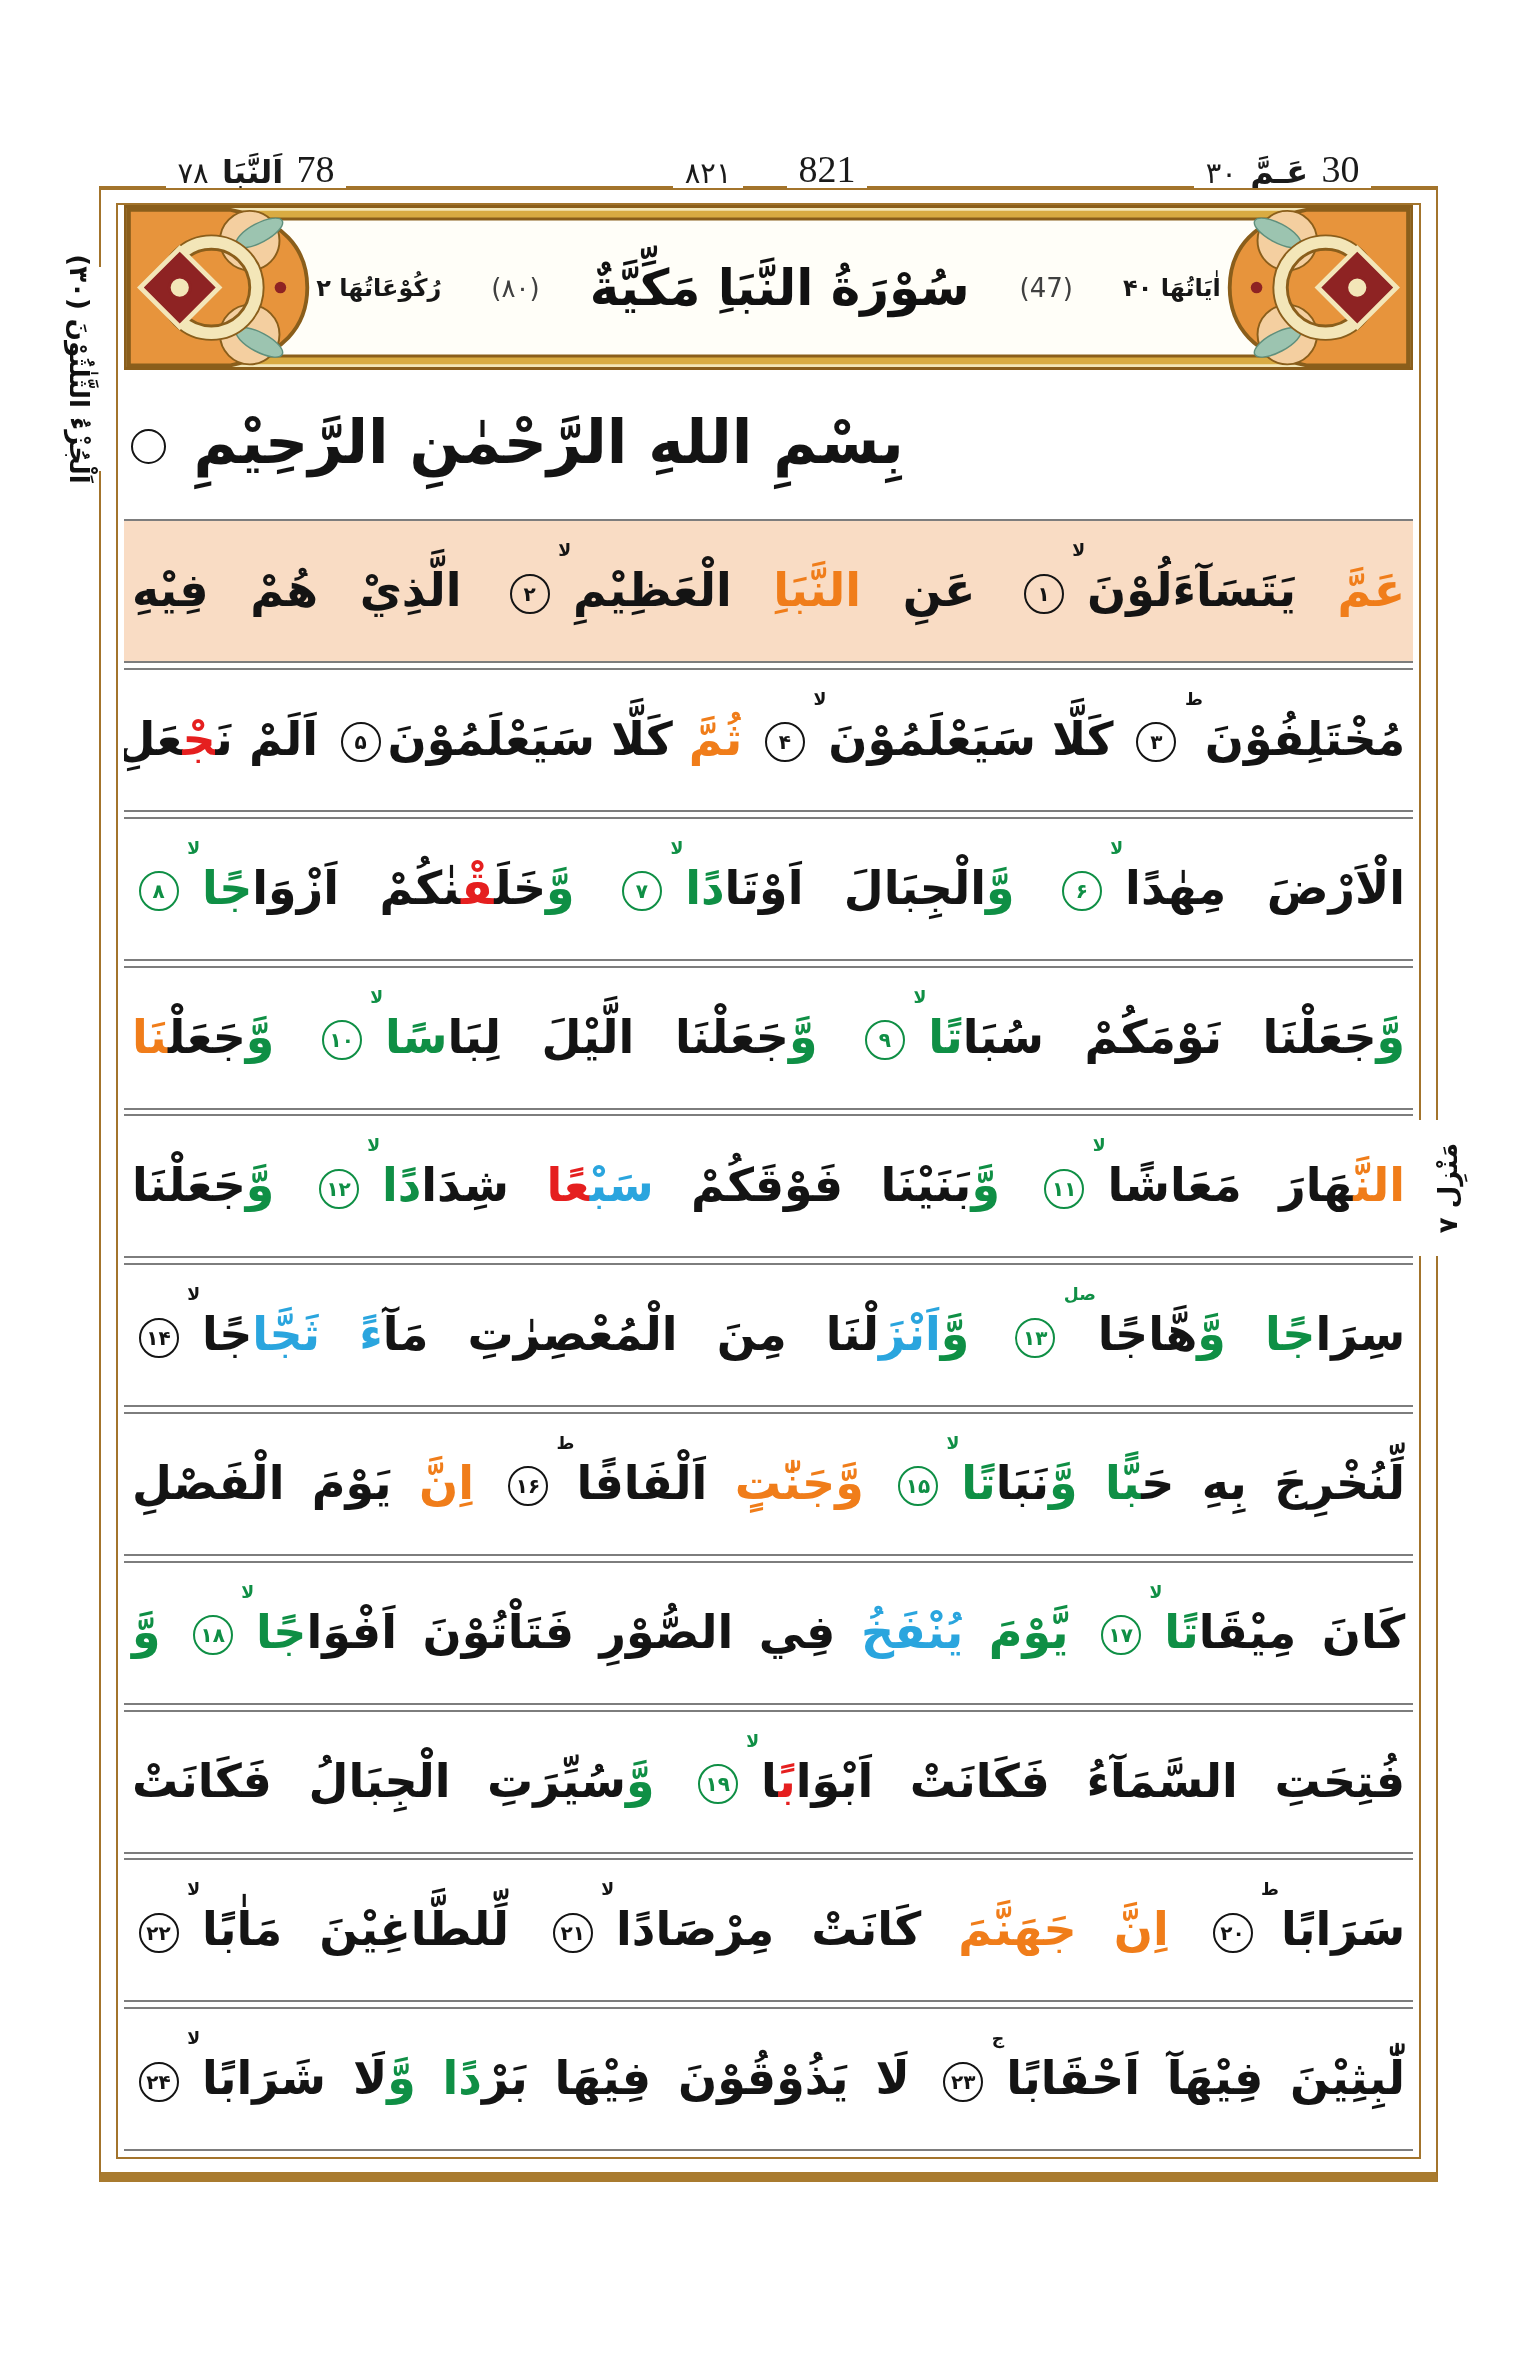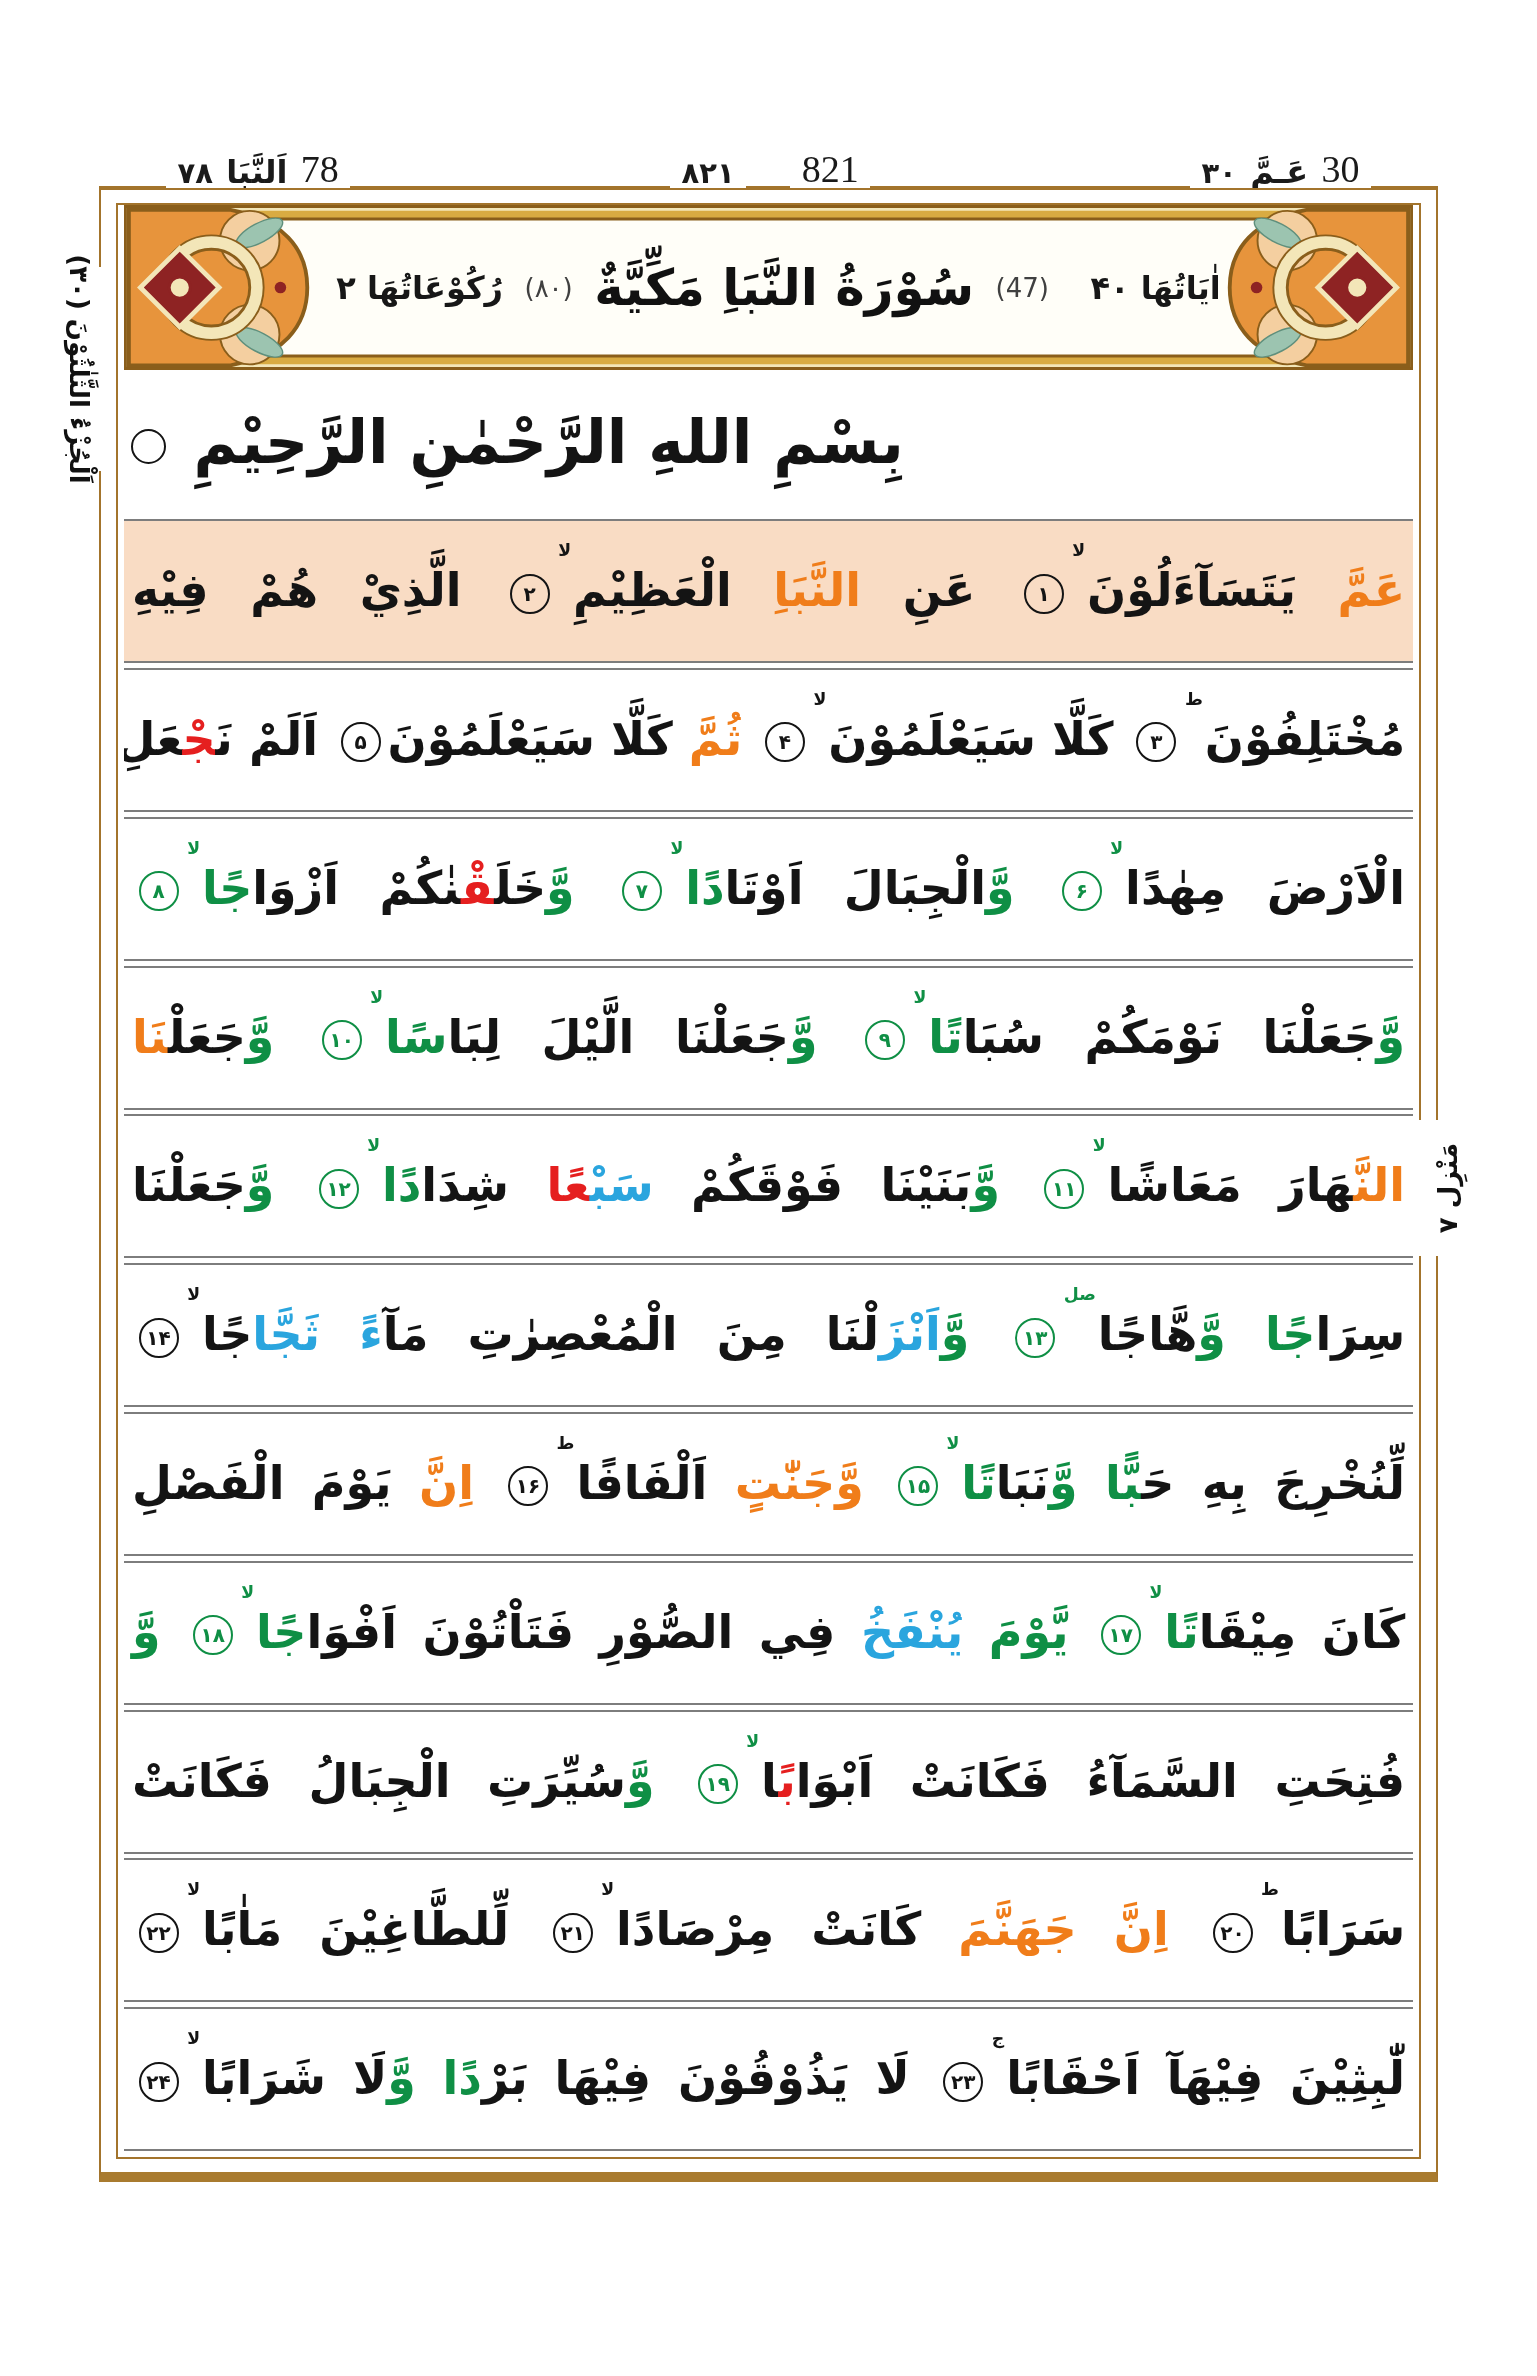--- a/index.html
+++ b/index.html
@@ -16,21 +16,21 @@
 
   
   .top-strip{
     position:absolute;left:99px;top:133px;width:1339px;height:56px;
     display:flex;align-items:flex-end;direction:ltr;
   }
   .rule{border-bottom:3.8px solid #a3742c;height:0;align-self:flex-end;margin-bottom:0;}
   .r-sm{width:67px;} .r-grow{flex:1 1 auto;} .r-dash{width:44px;}
   .ts-label{display:flex;align-items:flex-end;gap:13.4px;padding:0 11.5px 1px 11.5px;line-height:1;}
   .ts-ar{font-size:32px;font-weight:bold;color:#1a1a1a;}
-  .ts-east{font-size:29px;font-weight:bold;color:#1a1a1a;}
+  .ts-east{font-size:29px;font-weight:normal;color:#1a1a1a;}
   .ts-lat{font-family:"Liberation Serif",serif;font-size:38px;color:#1a1a1a;text-align:center;}
 
   
   .frame-outer{
     position:absolute;left:99px;top:188px;width:1339px;height:1994px;
     box-sizing:border-box;border:2.9px solid #a3742c;border-bottom:10.6px solid #a97b2f;
     padding:13.4px 15.4px;background:#ffffff;
   }
   .frame-inner{
     box-sizing:border-box;width:100%;height:100%;
@@ -45,21 +45,21 @@
       inset 0 0 0 5.8px #f3e6b8,
       inset 0 0 0 12.5px #d9ab42,
       inset 0 0 0 15.4px #8a5e1b;
     display:flex;align-items:center;justify-content:space-between;
     direction:rtl;padding:0 192px;box-sizing:border-box;
   }
   .corner{position:absolute;top:2.9px;bottom:2.9px;width:187px;z-index:2;}
   .corner svg{width:100%;height:100%;display:block;}
   .corner-left{left:2.9px;}
   .corner-right{right:2.9px;transform:scaleX(-1);}
-  .band-small{font-size:32px;font-weight:bold;color:#171717;white-space:nowrap;margin-left:20px;}
+  .band-small{font-size:24px;font-weight:bold;color:#171717;white-space:nowrap;}
   .band-num{font-size:26px;font-weight:normal;color:#404040;white-space:nowrap;}
   .band-title{font-size:50px;font-weight:bold;color:#111;white-space:nowrap;}
 
   
   .bismillah-row{
     height:144px;line-height:144px;text-align:left;direction:rtl;
     font-size:60px;font-weight:bold;color:#141414;white-space:nowrap;overflow:hidden;
   }
   .circle{
     display:inline-flex;align-items:center;justify-content:center;

